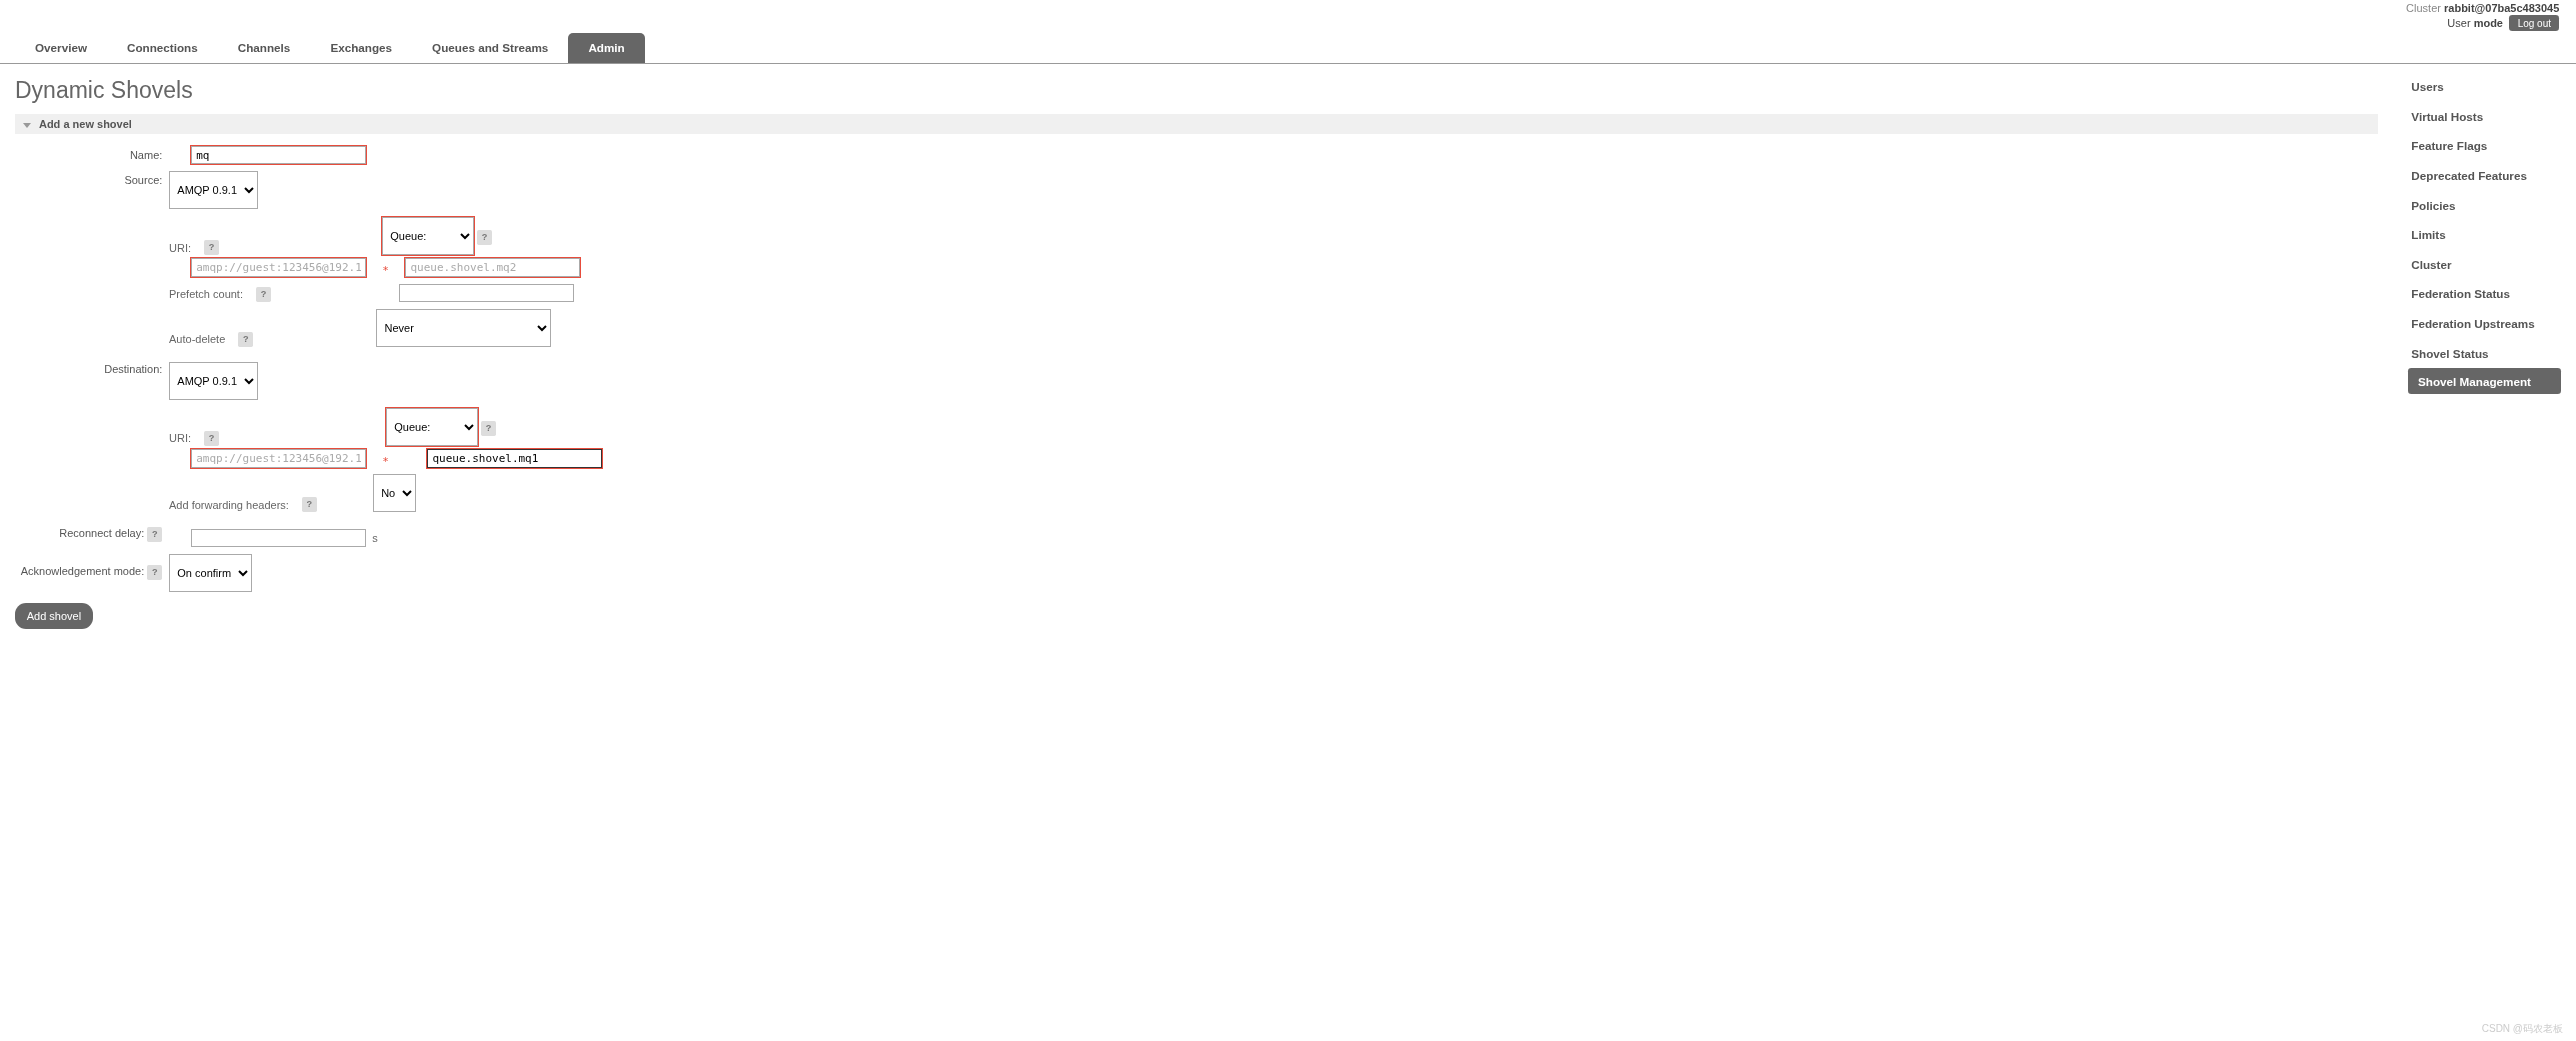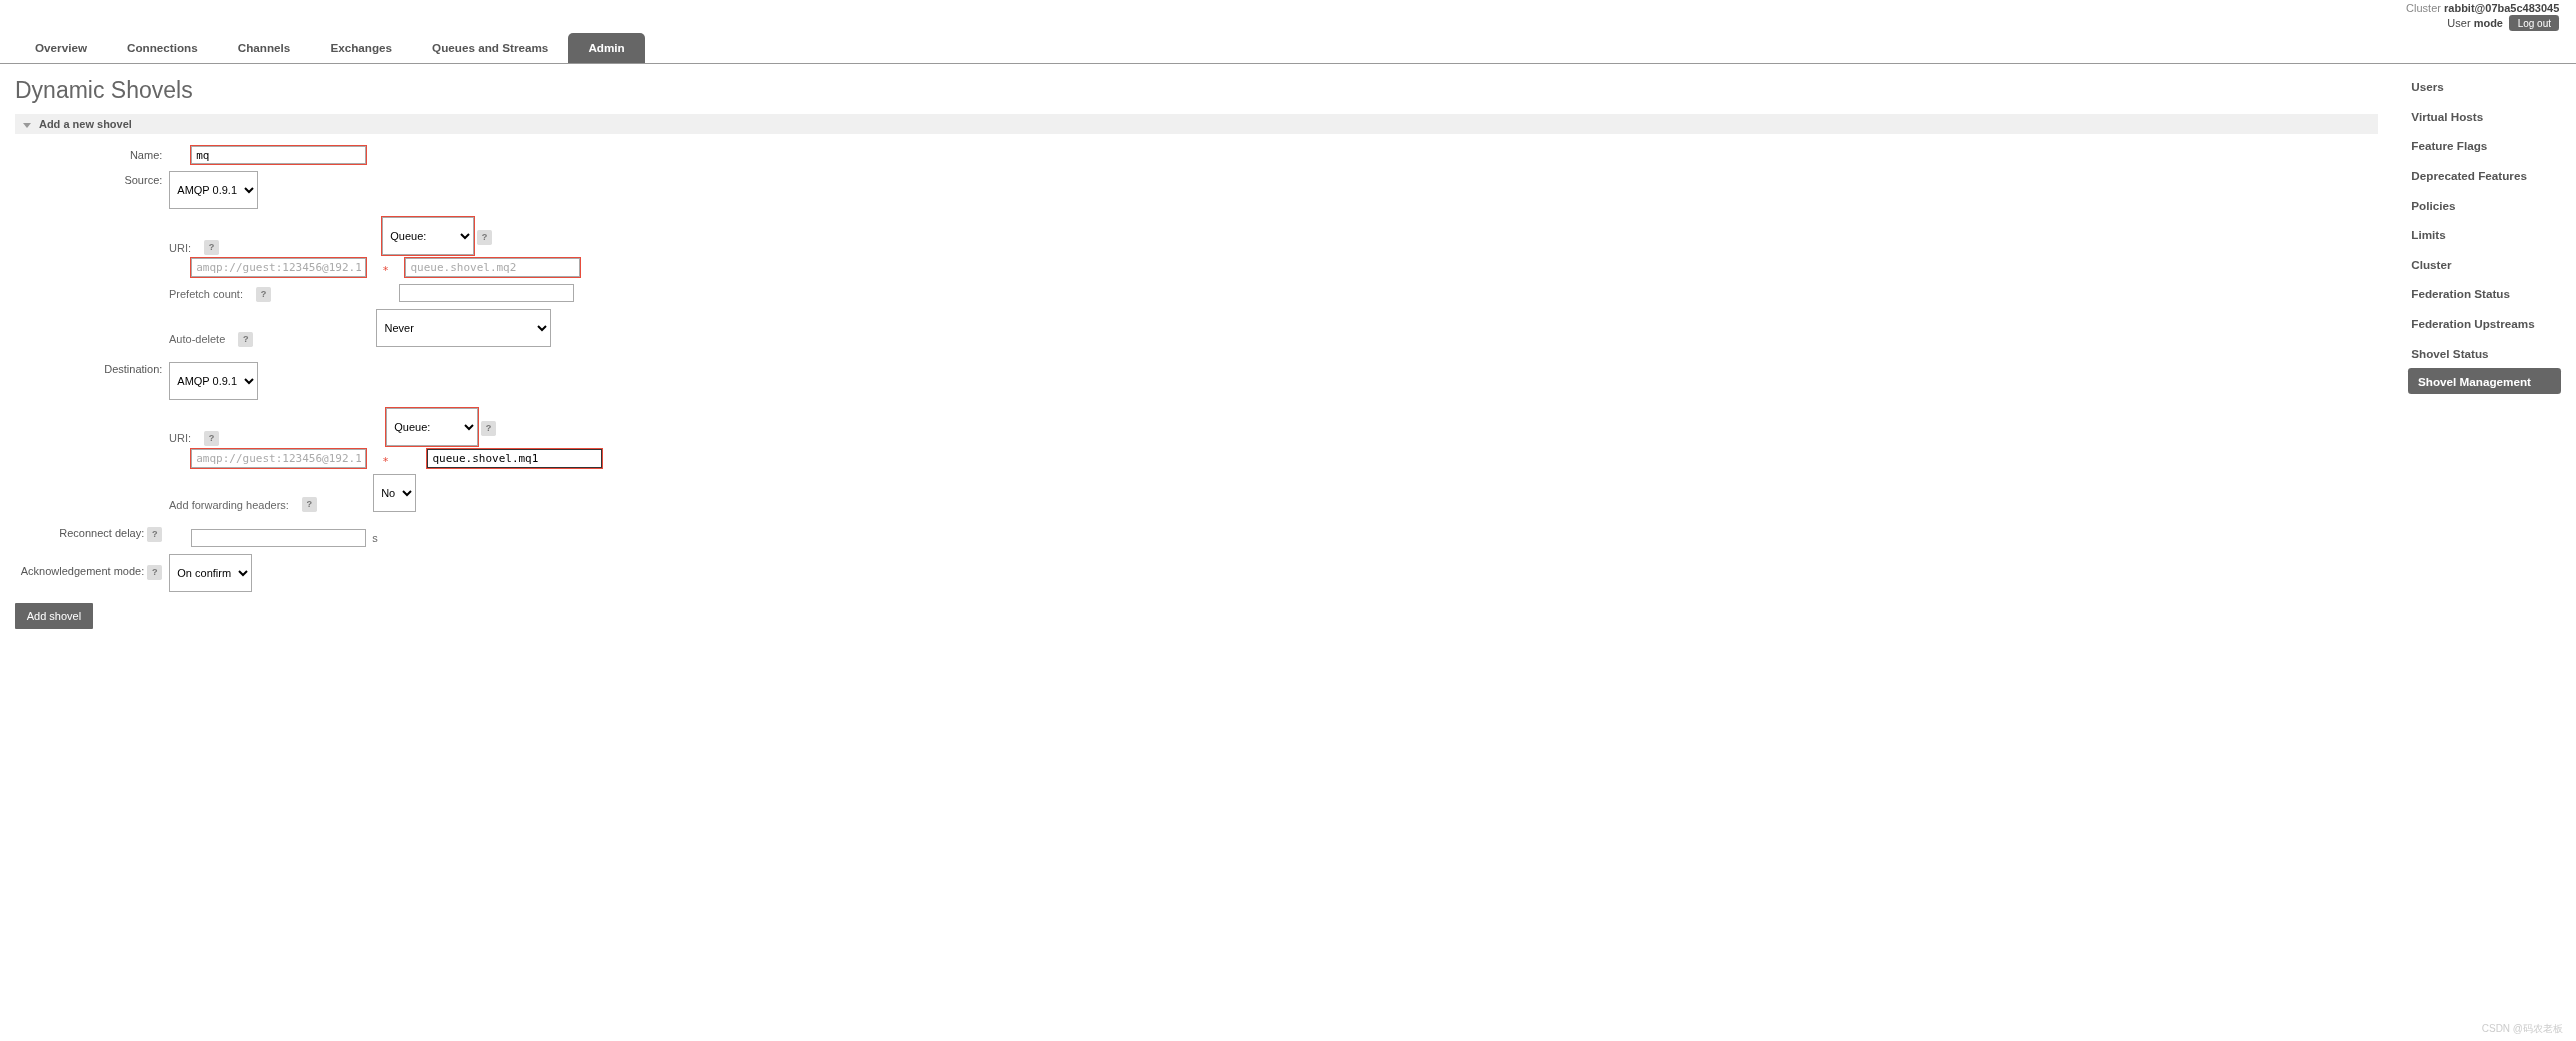--- a/index.html
+++ b/index.html
@@ -139,21 +139,21 @@
     }
     .mand { color: #e74c3c; font-family: monospace; padding: 0 3.3px; }
     .subrow-line { display: flex; align-items: flex-end; gap: 13px; margin: 3.3px 0; }
     .col2-offset { margin-left: 193px; }
     .unit { color: #666; margin-left: 3.3px; }
     .submit-btn {
       background: #666;
       color: #fff;
       border: none;
       padding: 6.7px 11.7px;
-      border-radius: 1px;
+      border-radius: 11px;
       cursor: pointer;
       font-size: 11px;
       margin-top: 8.3px;
     }
     .sidebar-item {
       padding: 8.3px 3.3px;
       font-weight: bold;
       color: #555;
       cursor: pointer;
       font-size: 11.7px;

